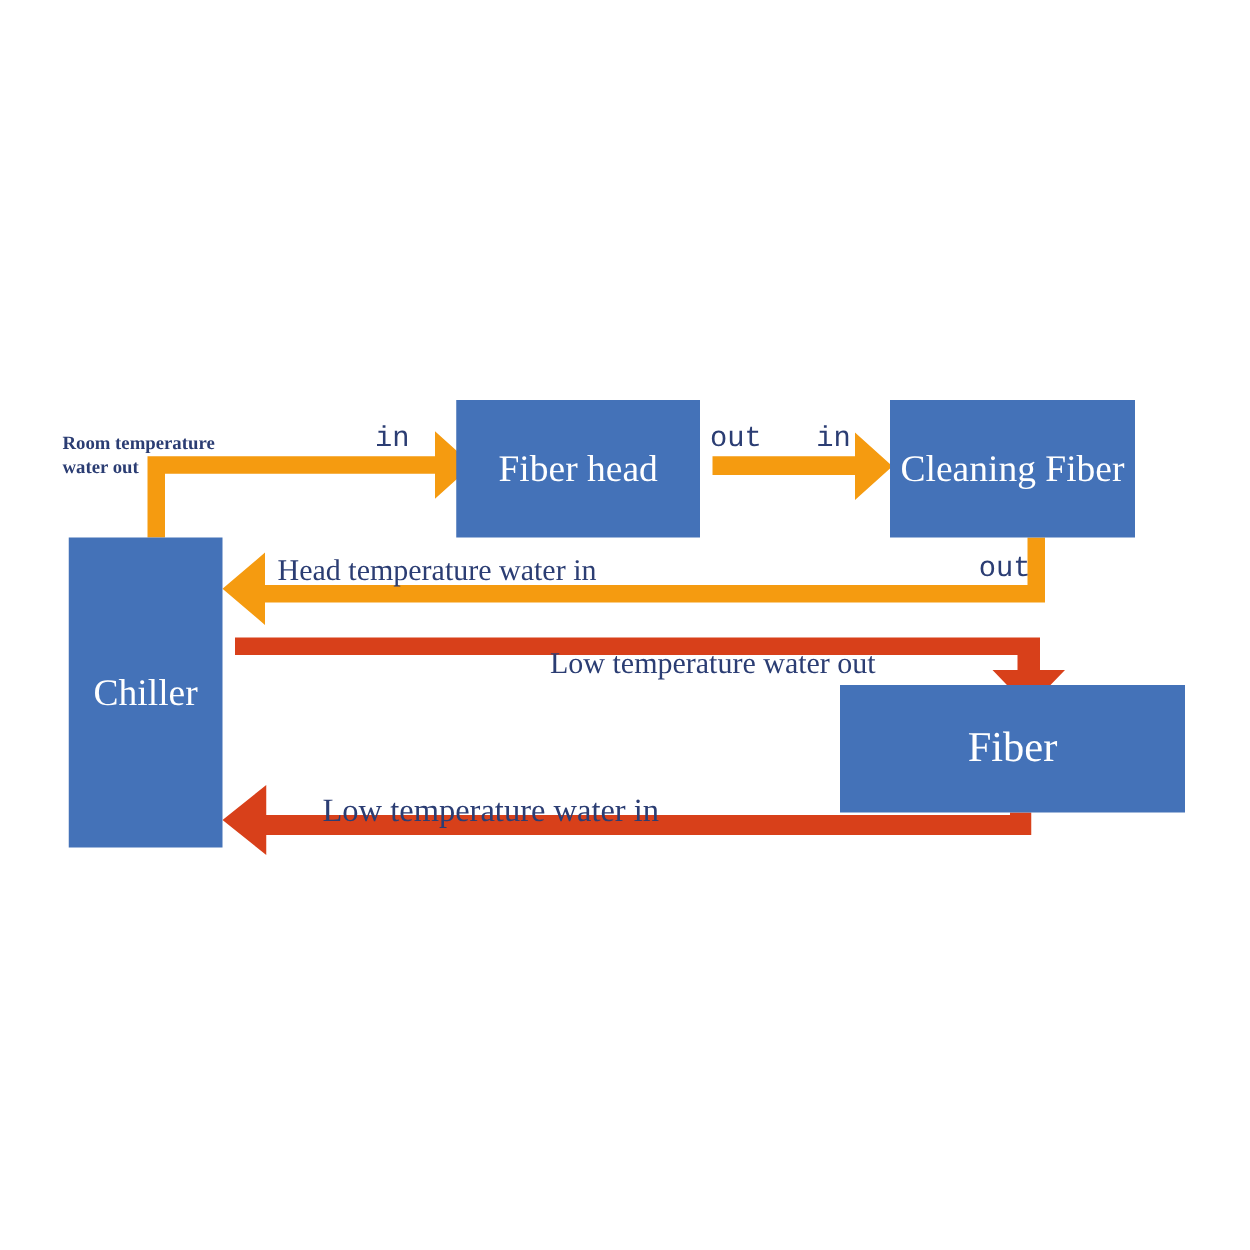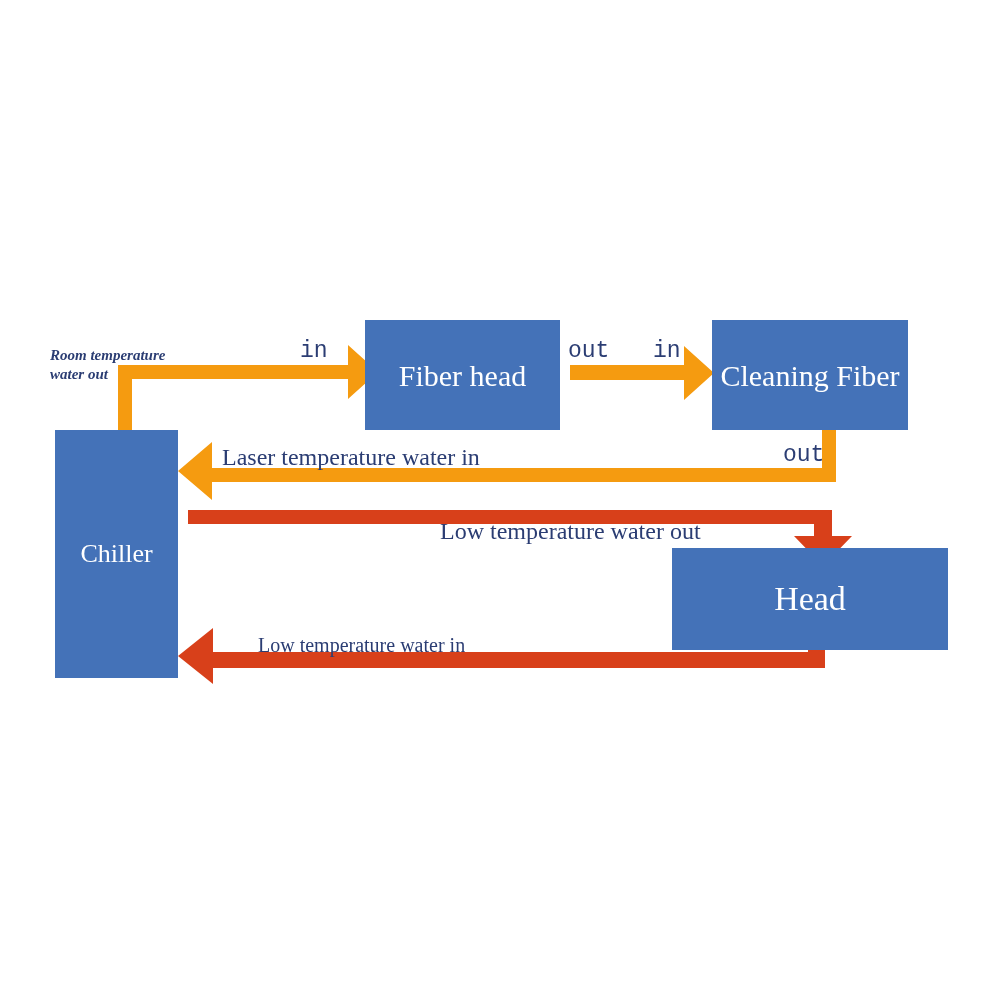--- a/index.html
+++ b/index.html
@@ -46,21 +46,20 @@
     font-family: "Liberation Serif", "DejaVu Serif", serif;
     font-weight: 400;
     white-space: nowrap;
     line-height: 1.15;
   }
   .edge-label.bold-small {
     font-weight: 700;
     font-size: 15px;
     line-height: 1.25;
     white-space: pre-line;
-    font-style: italic;
   }
   .port-label {
     position: absolute;
     color: #2B3D73;
     font-family: Liberation Mono, monospace;
     font-size: 23px;
     white-space: nowrap;
   }
 </style>
 </head>
@@ -89,29 +88,29 @@
     <g>
       <path d="M 825 650 L 825 668 L 213 668 L 213 684 L 178 656 L 213 628 L 213 652 L 808 652 L 808 650 Z" fill="#D8401A"></path>
     </g>
 
     <rect x="55" y="430" width="123" height="248" fill="#4472B8"></rect>
     <rect x="365" y="320" width="195" height="110" fill="#4472B8"></rect>
     <rect x="712" y="320" width="196" height="110" fill="#4472B8"></rect>
     <rect x="672" y="548" width="276" height="102" fill="#4472B8"></rect>
   </svg>
 
-  <div class="node-label" style="left:55px;  top:430px; width:123px; height:248px; font-size:26px;">Chiller</div>
+  <div class="node-label" style="left:55px;  top:430px; width:123px; height:248px; font-size:30px;">Chiller</div>
   <div class="node-label" style="left:365px; top:320px; width:195px; height:110px; font-size:30px;">Fiber head</div>
   <div class="node-label" style="left:710px; top:320px; width:200px; height:110px; font-size:30px;">Cleaning Fiber</div>
-  <div class="node-label" style="left:672px; top:548px; width:276px; height:102px; font-size:34px;">Head</div>
+  <div class="node-label" style="left:672px; top:548px; width:276px; height:102px; font-size:34px;">Fiber</div>
 
   <div class="port-label" style="left:300px; top:338px;">in</div>
   <div class="port-label" style="left:568px; top:338px;">out</div>
   <div class="port-label" style="left:653px; top:338px;">in</div>
   <div class="port-label" style="left:783px; top:442px;">out</div>
 
   <div class="edge-label bold-small" style="left:50px;  top:346px;">Room temperature
 water out</div>
-  <div class="edge-label" style="left:222px; top:444px; font-size:24px;">Laser temperature water in</div>
+  <div class="edge-label" style="left:222px; top:444px; font-size:24px;">Head temperature water in</div>
   <div class="edge-label" style="left:440px; top:518px; font-size:24px;">Low temperature water out</div>
-  <div class="edge-label" style="left:258px; top:634px; font-size:20px;">Low temperature water in</div>
+  <div class="edge-label" style="left:258px; top:634px; font-size:26px;">Low temperature water in</div>
 
 </div>
 
 </body></html>

